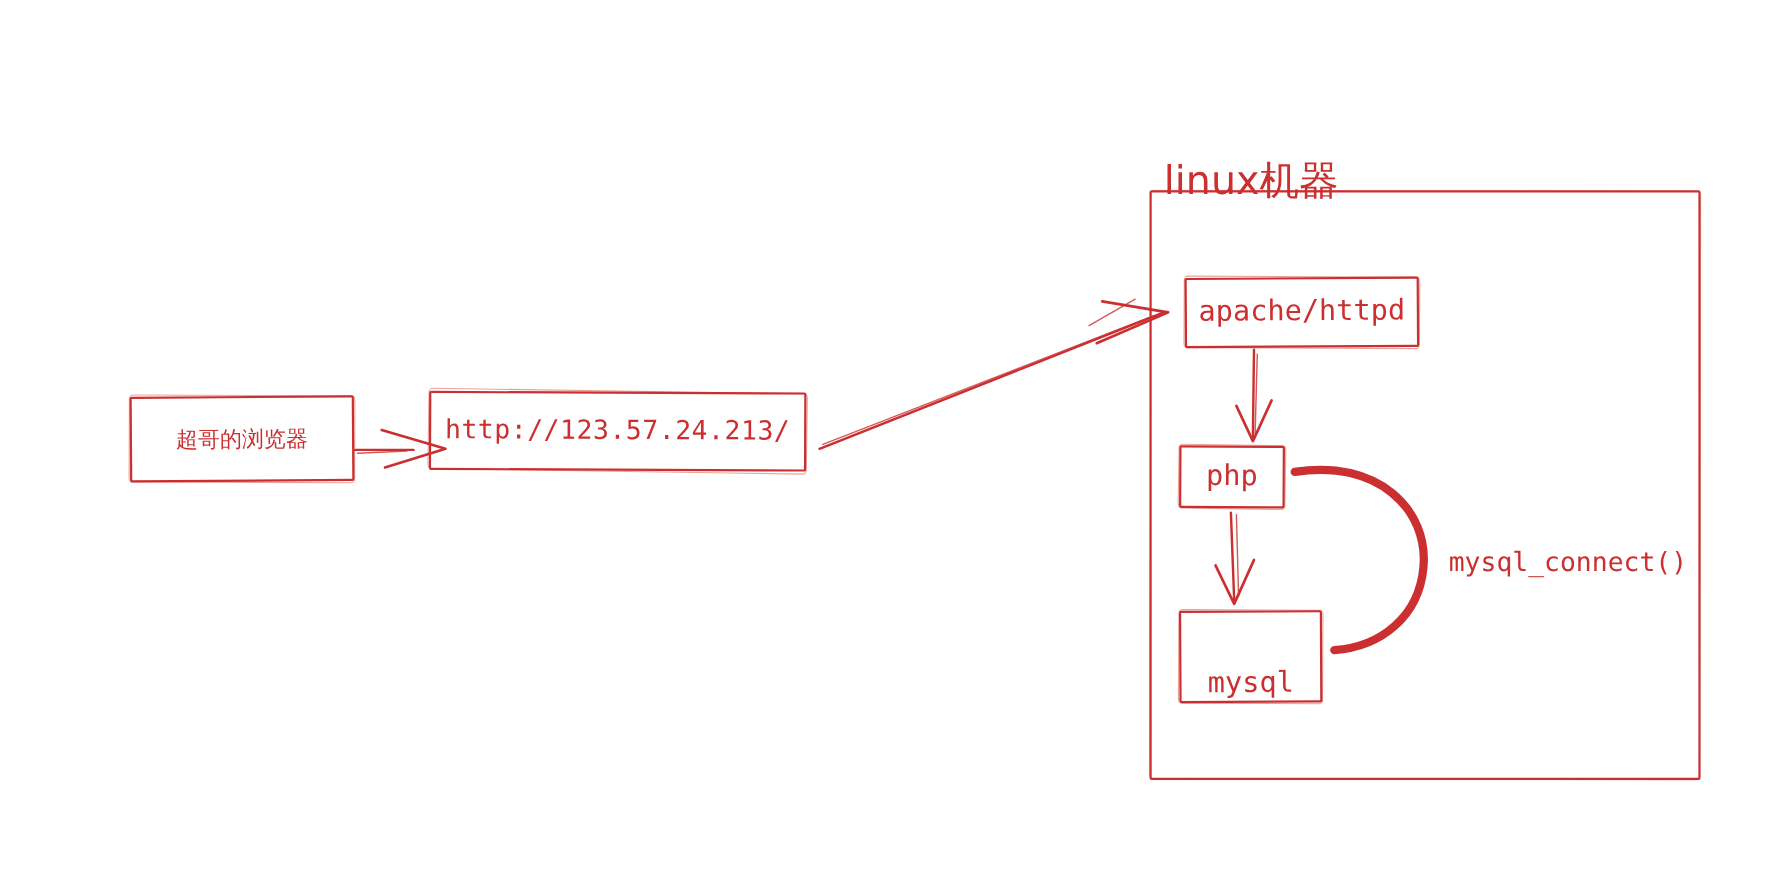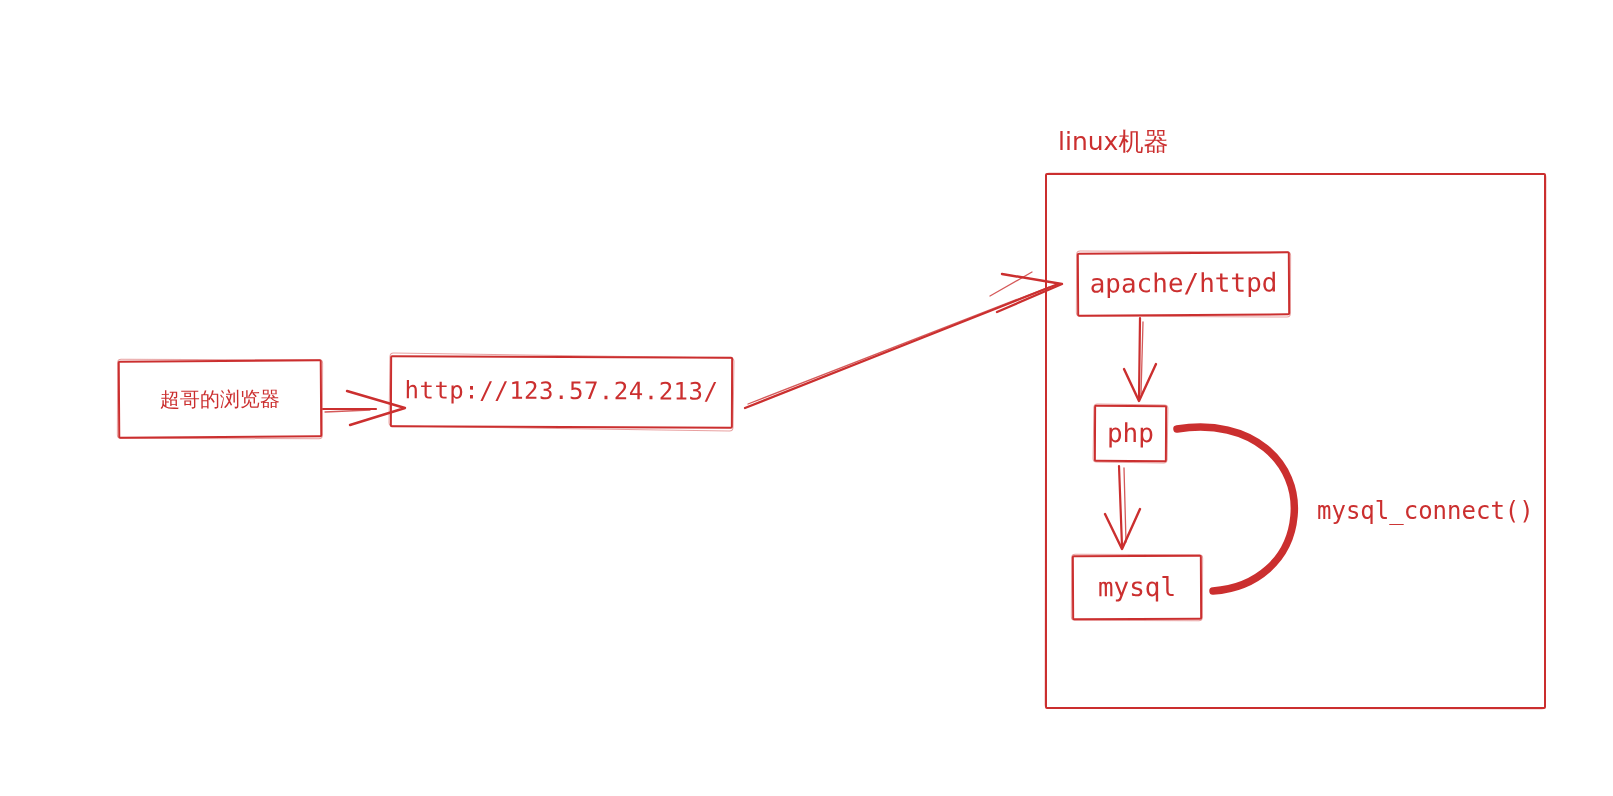--- a/index.html
+++ b/index.html
@@ -37,28 +37,28 @@
     white-space:nowrap;
     line-height:1.15;
   }
   .cjk{ font-family:"DejaVu Sans","Liberation Sans",sans-serif; }
   #browser-box{ left:118px; top:360px; width:204px; height:78px; transform:rotate(-.4deg); }
   #browser-box .label{ font-size:20px; }
   #url-box{ left:390px; top:356px; width:343px; height:72px; transform:rotate(.25deg); }
   #url-box .label{ font-size:24px; letter-spacing:.5px; }
   #linux-box{ left:1045px; top:173px; width:501px; height:536px; }
   #linux-label{
-    position:absolute; left:1058px; top:128px;
-    font-size:25px;
+    position:absolute; left:1058px; top:144px;
+    font-size:36px;
   }
   #apache-box{ left:1077px; top:252px; width:213px; height:64px; transform:rotate(-.35deg); }
   #apache-box .label{ font-size:26px; }
-  #php-box{ left:1094px; top:405px; width:73px; height:57px; transform:rotate(.3deg); }
+  #php-box{ left:1072px; top:405px; width:96px; height:57px; transform:rotate(.3deg); }
   #php-box .label{ font-size:26px; }
-  #mysql-box{ left:1072px; top:555px; width:130px; height:65px; transform:rotate(-.3deg); }
+  #mysql-box{ left:1072px; top:555px; width:130px; height:84px; transform:rotate(-.3deg);align-items:flex-end; }
   #mysql-box .label{ font-size:26px; }
   #mysql-connect-note{
     position:absolute; left:1317px; top:498px;
     font-size:24px; line-height:33px;text-align:center;
   }
   #edges{ position:absolute; left:0; top:0; pointer-events:none; }
   #edges path{ fill:none; stroke:var(--red); }
   .shaft{ stroke-width:2.2px; stroke-linecap:round; }
   .shaft2{ stroke-width:1.3px; stroke-linecap:round; opacity:.8; }
   .head{ stroke-width:2.4px; stroke-linecap:round; stroke-linejoin:round; }

